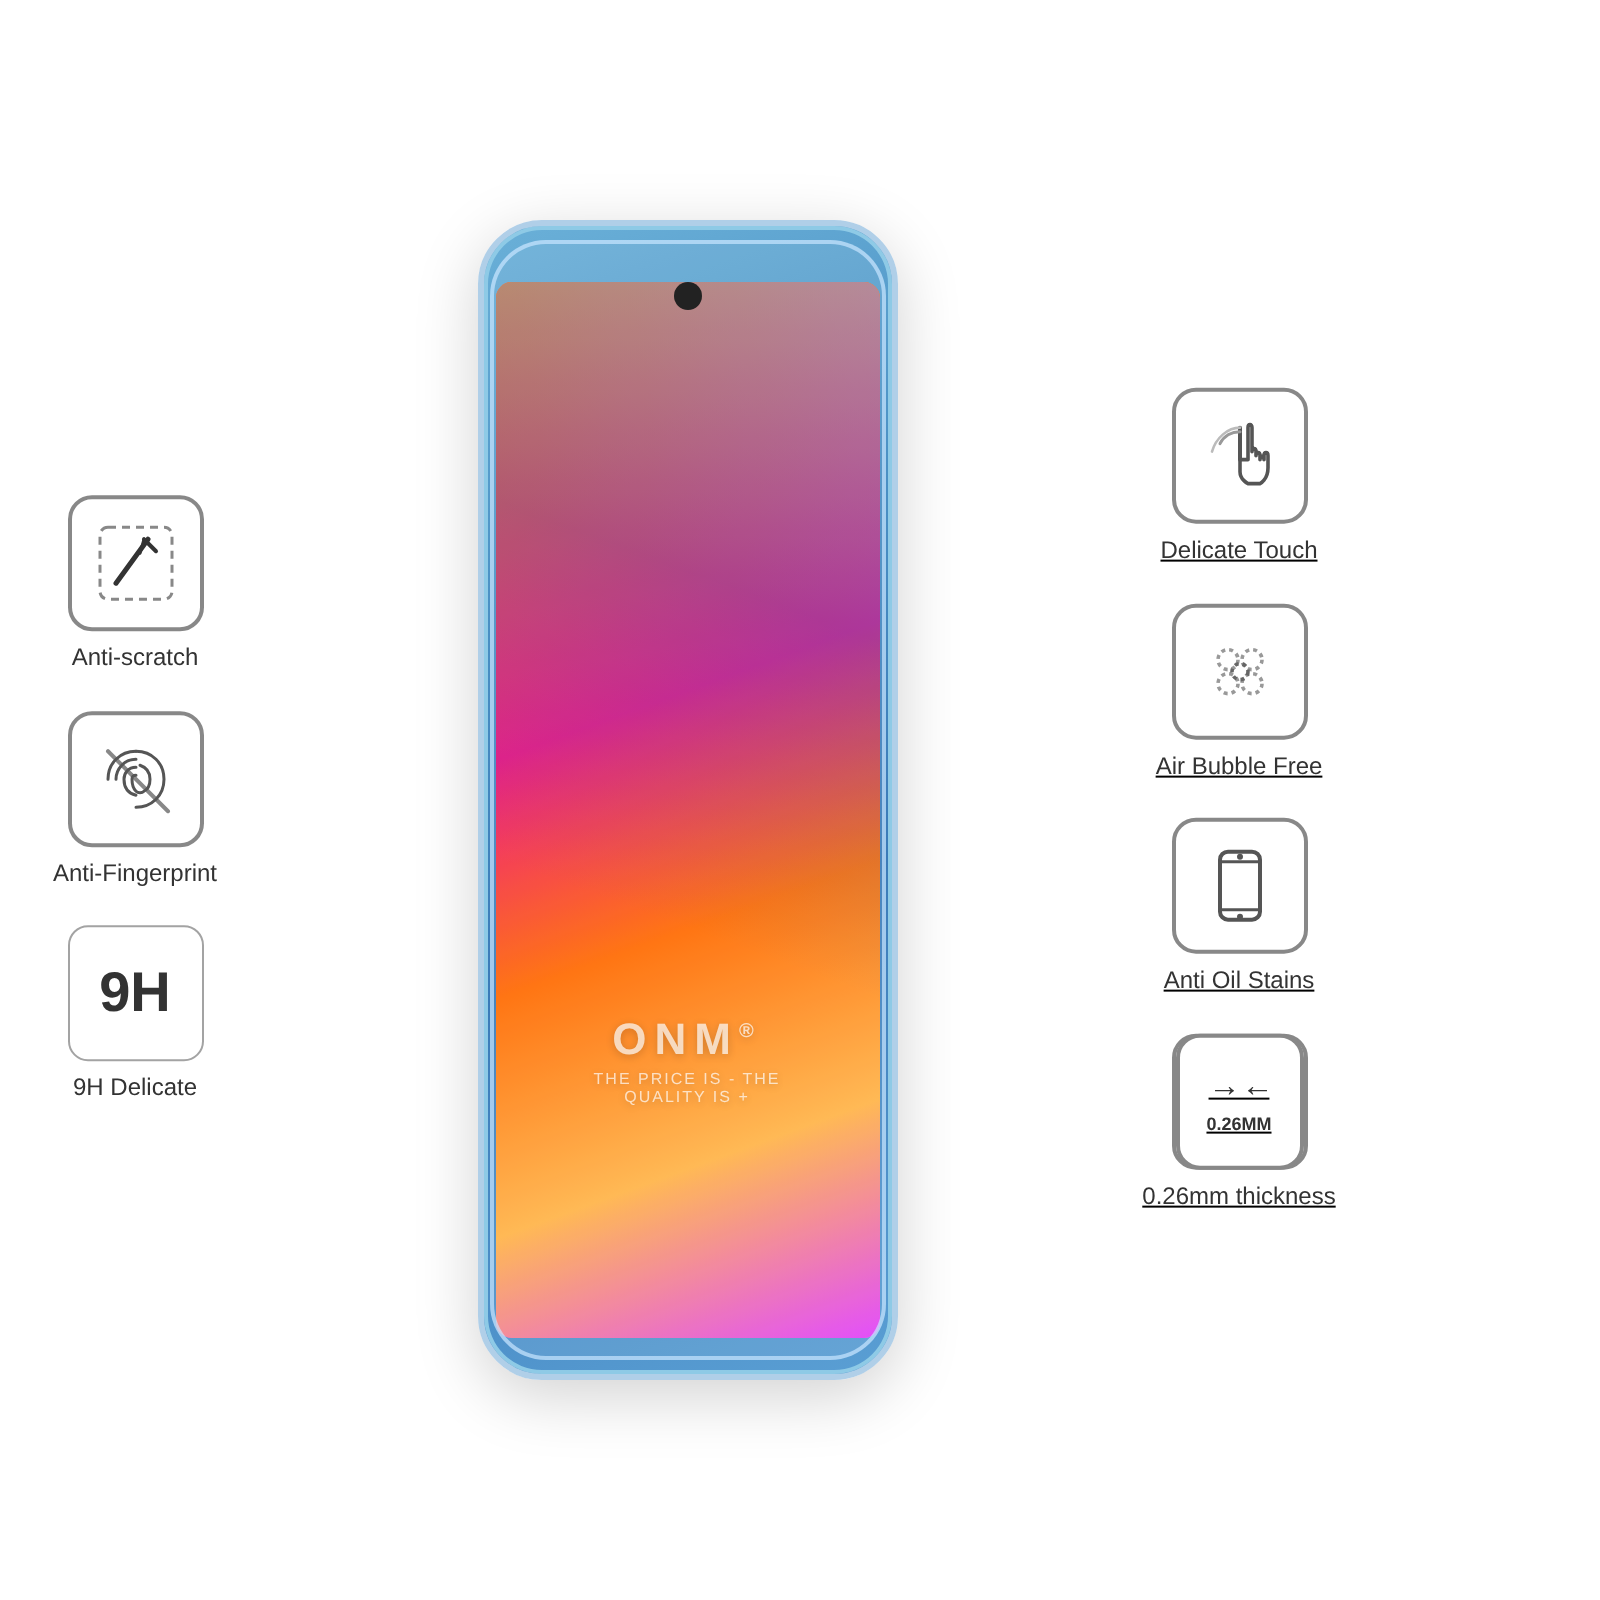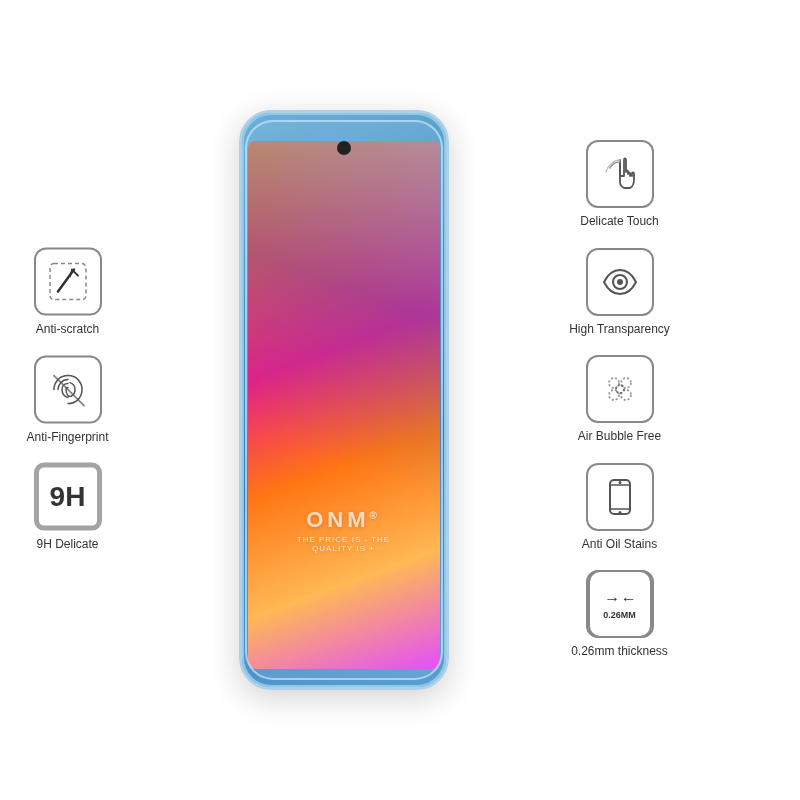--- a/index.html
+++ b/index.html
@@ -137,20 +137,21 @@
     }
 
     .features-right {
       position: absolute;
       right: 10px;
       top: 50%;
       transform: translateY(-50%);
       display: flex;
       flex-direction: column;
       gap: 18px;
+      text-decoration: underline;
     }
 
     .feature-item {
       display: flex;
       flex-direction: column;
       align-items: center;
       gap: 6px;
       width: 115px;
     }
 
@@ -175,21 +176,21 @@
 
     
     svg {
       display: block;
     }
 
     
     .nine-h-box {
       width: 68px;
       height: 68px;
-      border: 5px solid #a3a3a3;
+      border: 1px solid #a3a3a3;
       border-radius: 10px;
       display: flex;
       align-items: center;
       justify-content: center;
       background: #fff;
       font-size: 28px;
       font-weight: bold;
       color: #333;
       font-family: Arial Black, sans-serif;
     }
@@ -291,33 +292,20 @@
           <path d="M22 8 L22 24" stroke="#555" stroke-width="2" stroke-linecap="round"></path>
           <path d="M22 24 L22 30 C22 34 26 36 26 36 L32 36 C32 36 36 34 36 28 L36 22 C36 20 34 20 34 22 L34 24 C34 22 32 22 32 24 L32 22 C32 20 30 20 30 22 L30 20 C30 18 28 18 28 20 L28 8 C28 6 26 6 26 8 L26 24 C26 24 22 24 22 24 Z" fill="none" stroke="#555" stroke-width="1.8" stroke-linejoin="round"></path>
 
           <path d="M12 16 C14 12 18 10 22 10" fill="none" stroke="#999" stroke-width="1.5" stroke-linecap="round"></path>
           <path d="M8 20 C10 13 16 8 22 8" fill="none" stroke="#bbb" stroke-width="1.3" stroke-linecap="round"></path>
         </svg>
       </div>
       <div class="feature-label">Delicate Touch</div>
     </div>
 
-    <div class="feature-item">
-      <div class="feature-icon-box">
-        <svg width="44" height="44" viewBox="0 0 44 44">
-
-          <path d="M6 22 C10 14 16 10 22 10 C28 10 34 14 38 22 C34 30 28 34 22 34 C16 34 10 30 6 22 Z" fill="none" stroke="#555" stroke-width="2"></path>
-
-          <circle cx="22" cy="22" r="7" fill="none" stroke="#555" stroke-width="2"></circle>
-
-          <circle cx="22" cy="22" r="3" fill="#555"></circle>
-        </svg>
-      </div>
-      <div class="feature-label">High Transparency</div>
-    </div>
 
     <div class="feature-item">
       <div class="feature-icon-box">
         <svg width="44" height="44" viewBox="0 0 44 44">
 
           <circle cx="16" cy="16" r="5" fill="none" stroke="#999" stroke-width="1.8" stroke-dasharray="2,2"></circle>
           <circle cx="28" cy="16" r="5" fill="none" stroke="#999" stroke-width="1.8" stroke-dasharray="2,2"></circle>
           <circle cx="16" cy="28" r="5" fill="none" stroke="#999" stroke-width="1.8" stroke-dasharray="2,2"></circle>
           <circle cx="28" cy="28" r="5" fill="none" stroke="#999" stroke-width="1.8" stroke-dasharray="2,2"></circle>
           <circle cx="22" cy="22" r="4" fill="none" stroke="#666" stroke-width="1.8" stroke-dasharray="2,2"></circle>

